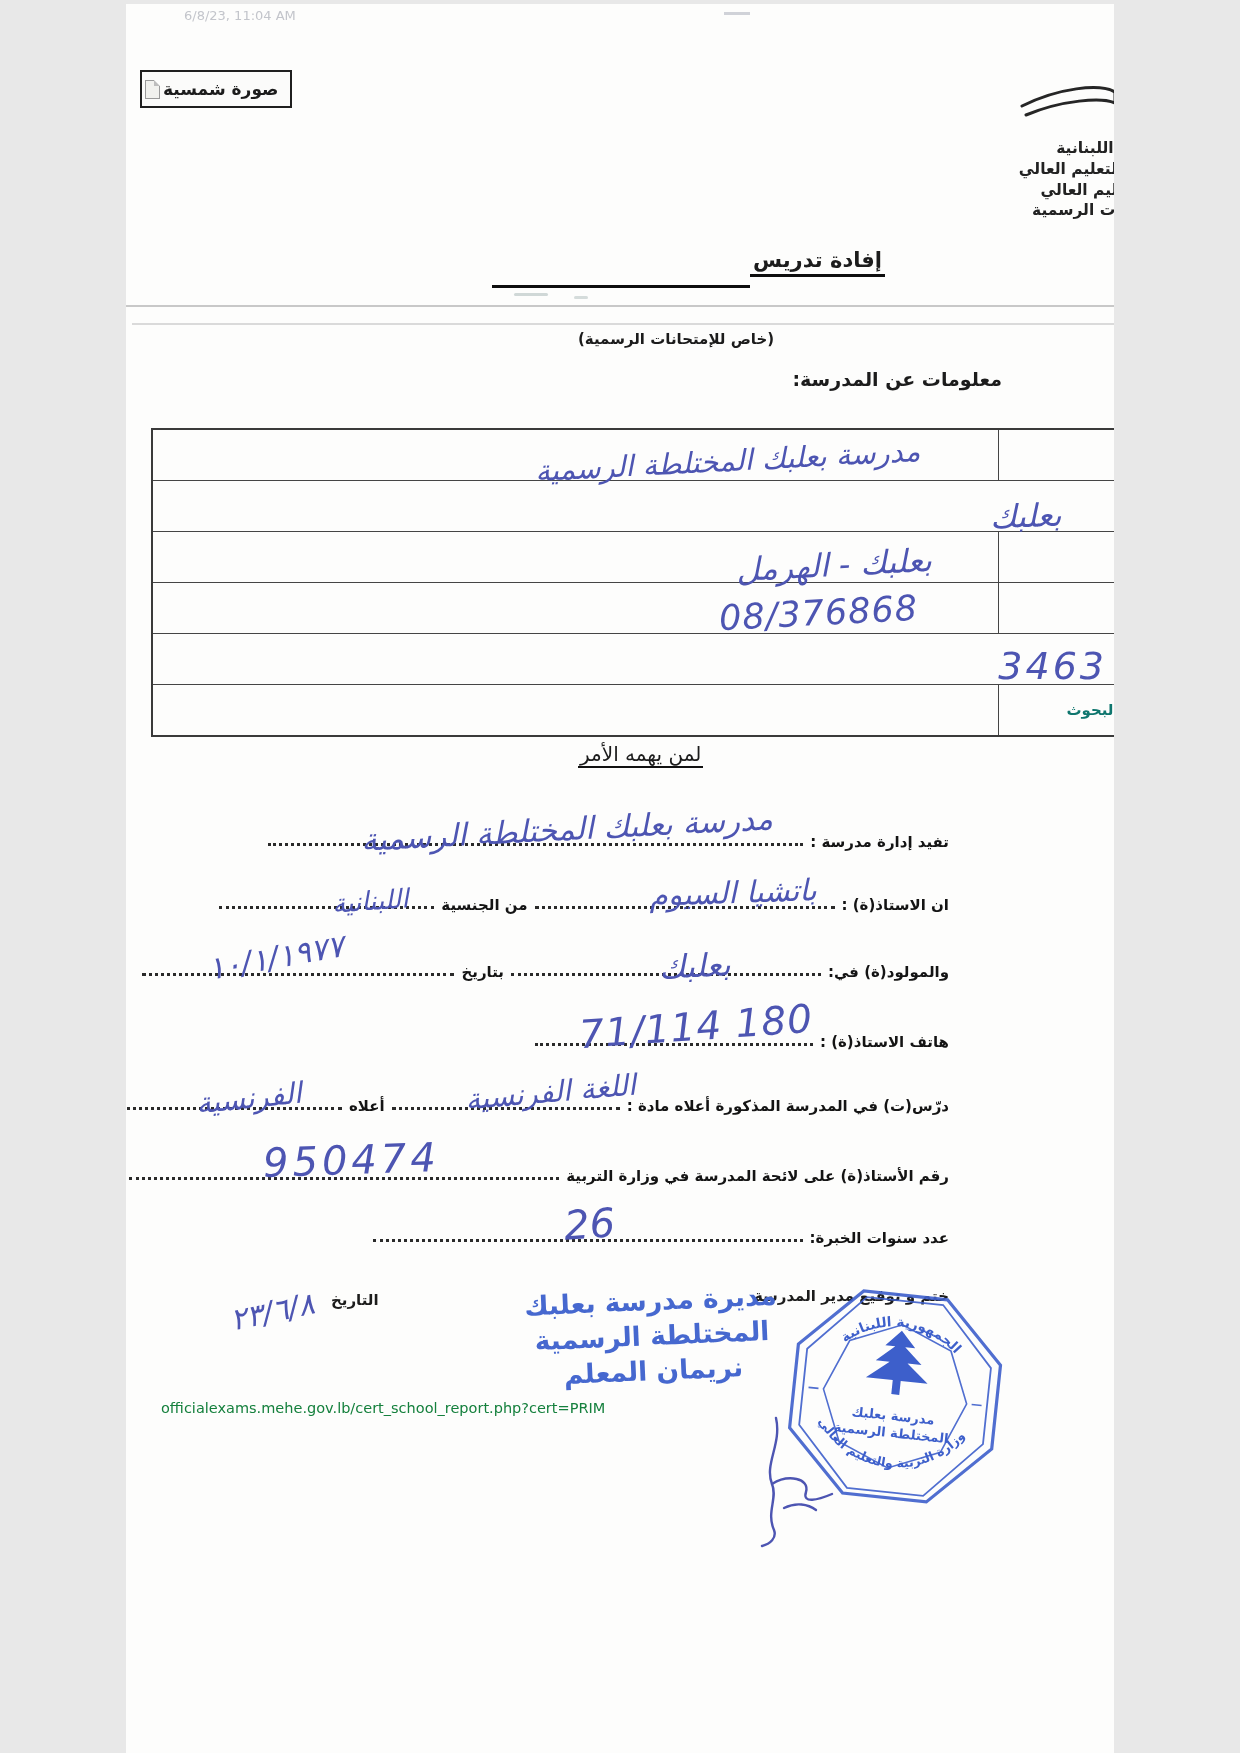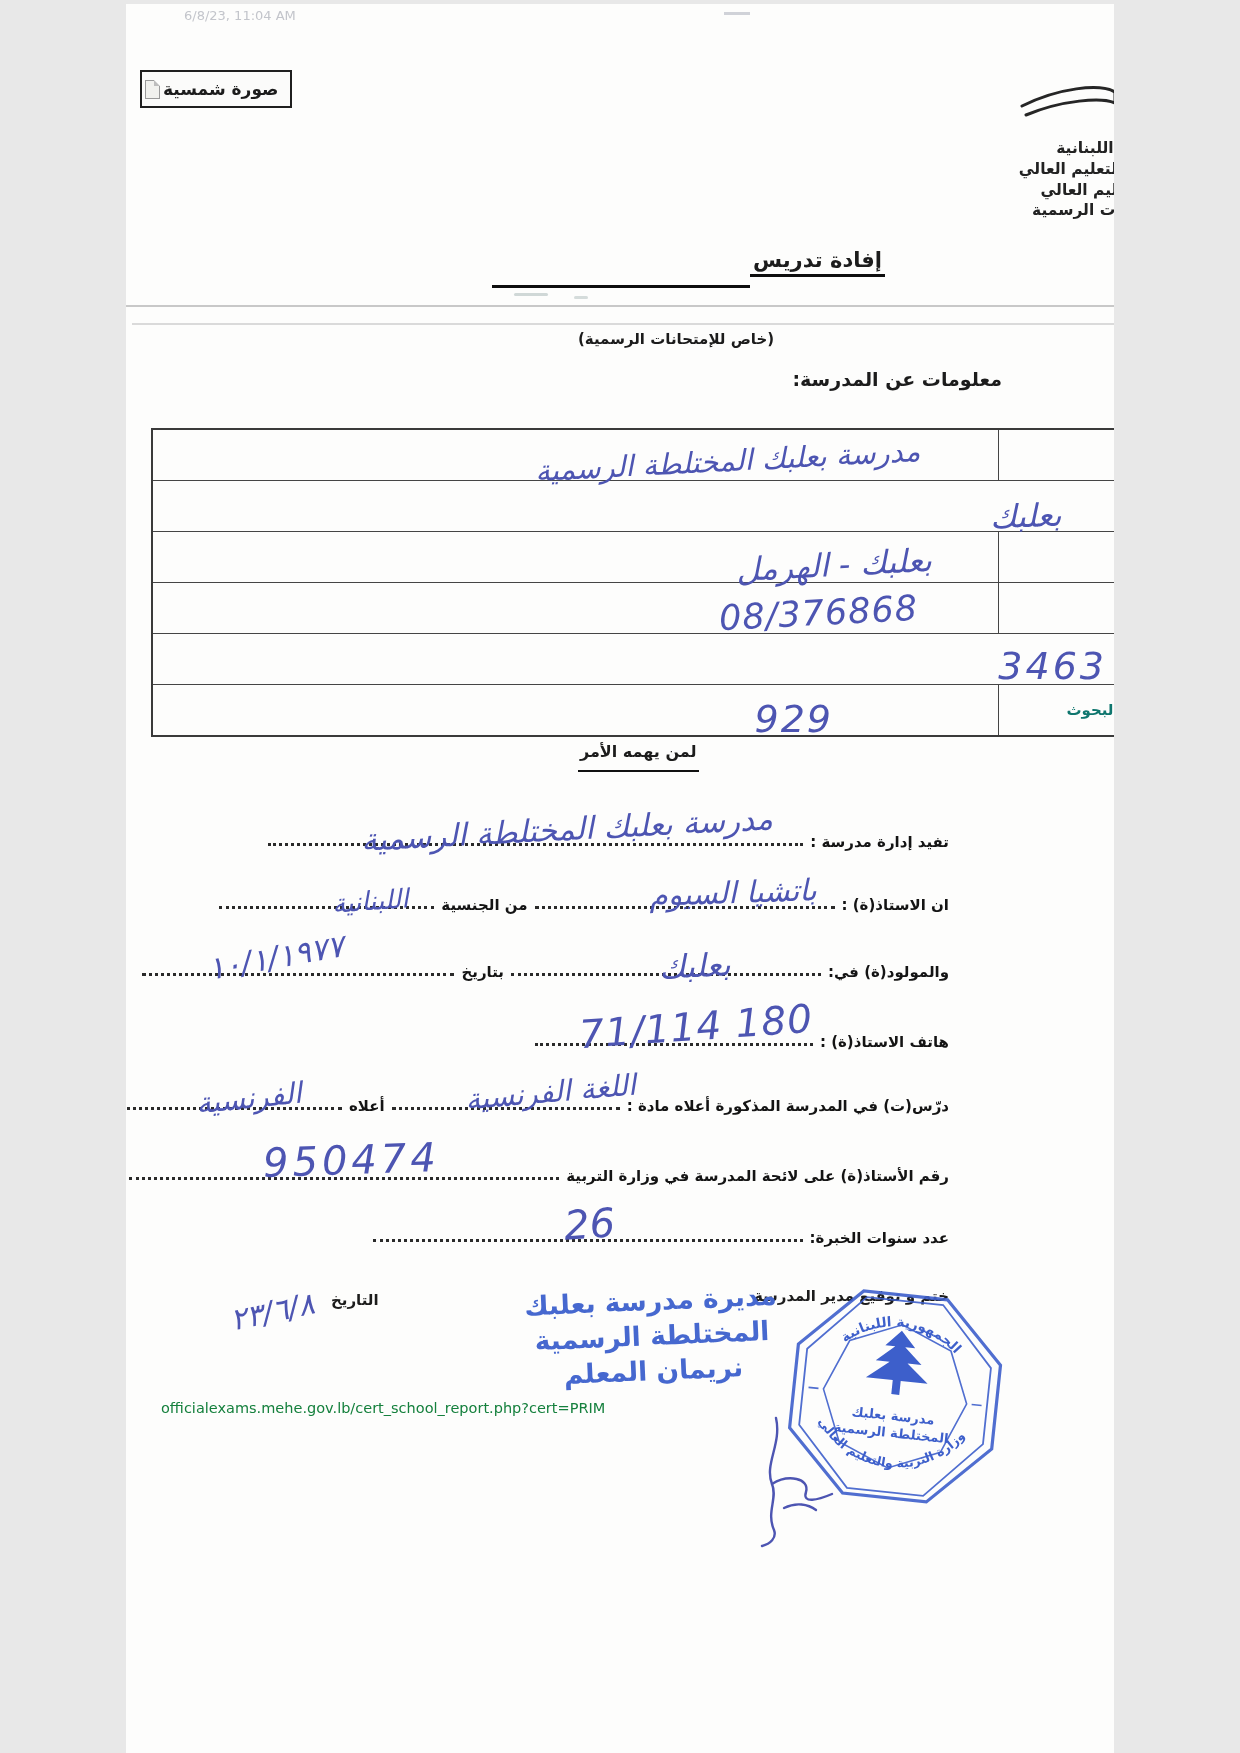--- a/index.html
+++ b/index.html
@@ -43,21 +43,21 @@
   .t-row:last-child{border-bottom:none;}
   .t-label{flex:0 0 254px;border-left:1.5px solid #454545;font-size:15px;font-weight:700;
            display:flex;align-items:center;padding-right:12px;box-sizing:border-box;color:#0f766e;}
   .t-value{flex:1;position:relative;overflow:visible;}
 
   
   .hw{font-style:italic;color:#4d55b2;font-family:"DejaVu Sans",sans-serif;white-space:nowrap;}
   .hw-num{font-style:italic;color:#4d55b2;direction:ltr;white-space:nowrap;}
 
   
-  .cert-heading{left:452px;top:738px;font-size:16px;font-weight:700;border-bottom:2.5px solid #111;padding:0 2px 9px;direction:rtl;}
+  .cert-heading{left:452px;top:738px;font-size:20px;font-weight:400;border-bottom:2.5px solid #111;padding:0 2px 0;direction:rtl;}
   .f-row{right:165px;direction:rtl;display:flex;align-items:flex-end;gap:7px;}
   .f-label{font-size:15px;font-weight:700;white-space:nowrap;color:#141414;padding-bottom:1px;}
   .dotline{position:relative;border-bottom:3.5px dotted #2a2a2a;height:0;margin-bottom:6px;}
   .dotline .hw,.dotline .hw-num{position:absolute;bottom:-4px;}
 
   .stamp-sign-label{right:165px;top:1283px;font-size:15px;font-weight:700;direction:rtl;}
   .date-label{left:205px;top:1287px;font-size:15px;font-weight:700;direction:rtl;}
   .date-hw{left:104px;top:1290px;font-size:30px;transform:rotate(-12deg);}
 
   .principal-stamp{left:380px;top:1280px;width:292px;text-align:center;direction:rtl;
@@ -138,23 +138,20 @@
         <span class="hw-num" style="position:absolute;right:80px;bottom:0;font-size:35px;letter-spacing:1px;transform:rotate(-3deg);">08/376868</span>
       </div>
     </div>
     <div class="t-row">
       <div class="t-value">
         <span class="hw-num" style="position:absolute;right:145px;bottom:-4px;font-size:38px;letter-spacing:3px;">3463</span>
       </div>
     </div>
     <div class="t-row">
       <div class="t-label">رقمها في مركز البحوث</div>
-      <div class="t-value">
-        <span class="hw-num" style="position:absolute;right:165px;bottom:-6px;font-size:38px;letter-spacing:2px;">929</span>
-      </div>
     </div>
   </div>
 
   <div class="abs cert-heading">لمن يهمه الأمر</div>
 
   <div class="abs f-row" style="top:782px;height:66px;">
     <span class="f-label">تفيد إدارة مدرسة :</span>
     <span class="dotline" style="width:535px;">
       <span class="hw" style="right:30px;font-size:31px;transform:rotate(-3deg);">مدرسة بعلبك المختلطة الرسمية</span>
     </span>

